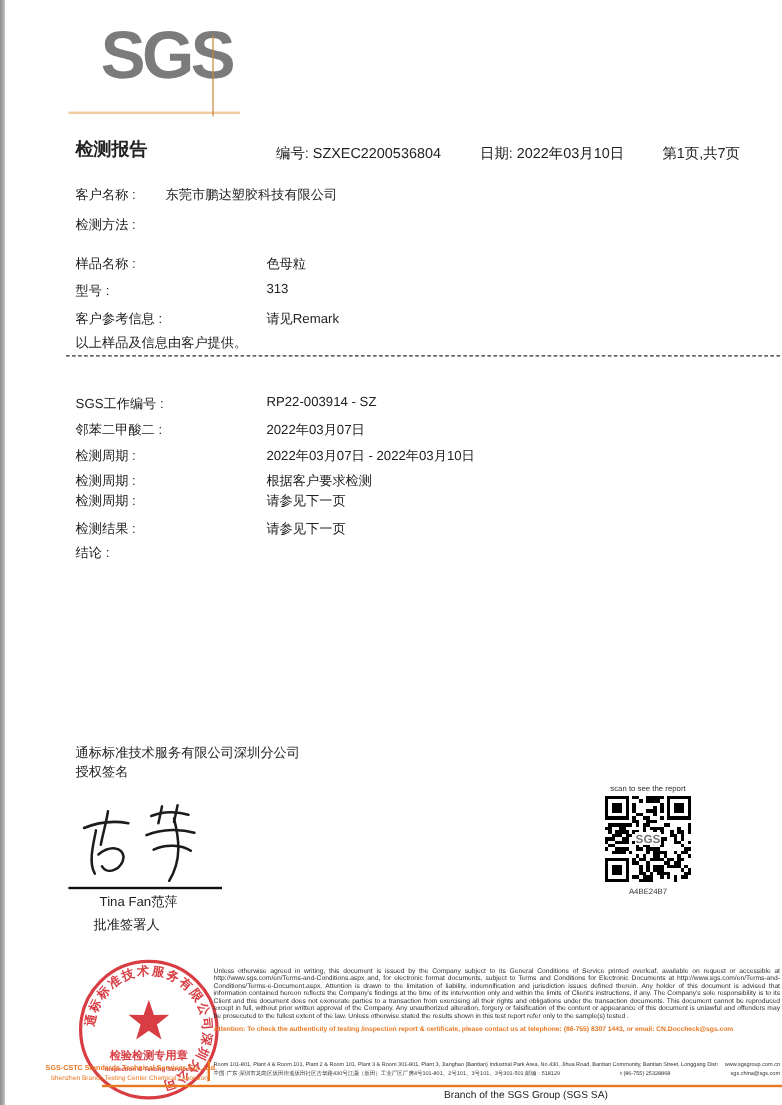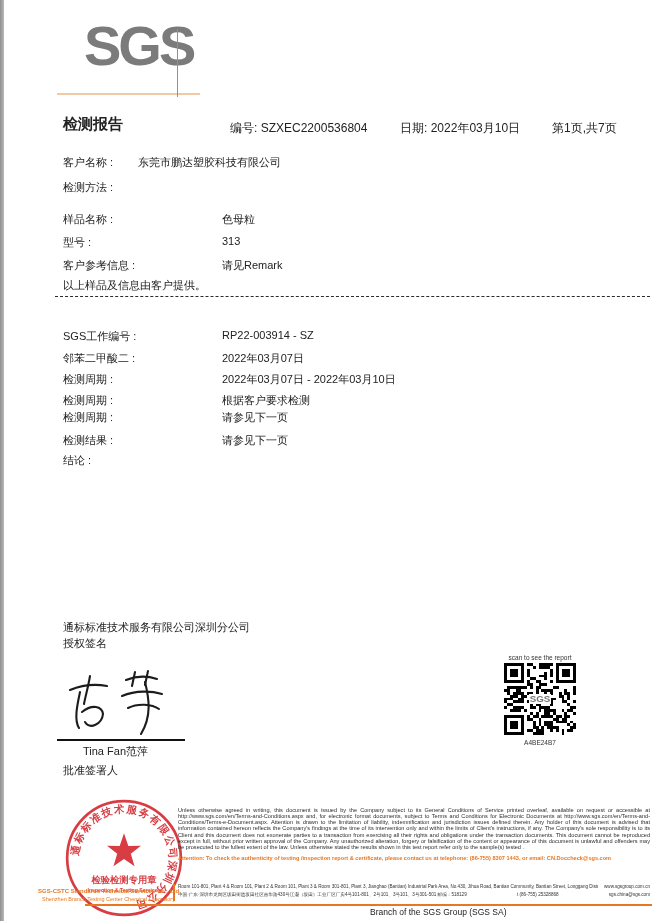--- a/index.html
+++ b/index.html
@@ -25,21 +25,21 @@
   .val2{position:absolute;left:222px;font-size:11px;white-space:nowrap;}
   .dashed-divider{position:absolute;left:55px;top:296px;width:595px;border-top:1.5px dashed #2b2b2b;}
   .conclusion-text{position:absolute;left:222px;top:449px;width:430px;font-size:11px;
     line-height:17px;text-align:left;}
   
   .sig-company{position:absolute;left:63px;top:620px;font-size:11px;}
   .sig-auth{position:absolute;left:63px;top:636px;font-size:11px;}
   .sig-svg{position:absolute;left:60px;top:664px;}
   .sig-line{position:absolute;left:57px;top:739px;width:128px;height:2px;background:#111;}
   .sig-name{position:absolute;left:63px;top:744px;font-size:11px;margin-left:20px;}
-  .sig-role{position:absolute;left:63px;top:763px;font-size:11px;}
+  .sig-role{position:absolute;left:78px;top:763px;font-size:11px;}
   
   .qr-block{position:absolute;left:494px;top:654px;width:92px;text-align:center;}
   .qr-caption{font-size:6.5px;color:#333;}
   .qr-svg{width:72px;height:72px;margin-top:2px;shape-rendering:crispEdges;}
   .qr-code-label{font-size:6.5px;color:#333;margin-top:0px;}
   
   .stamp-svg{position:absolute;left:62px;top:796px;width:124px;height:124px;opacity:.88;}
   .stamp-company-en{position:absolute;left:38px;top:888px;font-size:6px;font-weight:bold;color:#e87722;white-space:nowrap;}
   .stamp-branch-en{position:absolute;left:42px;top:896px;font-size:5.5px;color:#e87722;white-space:nowrap;}
   

